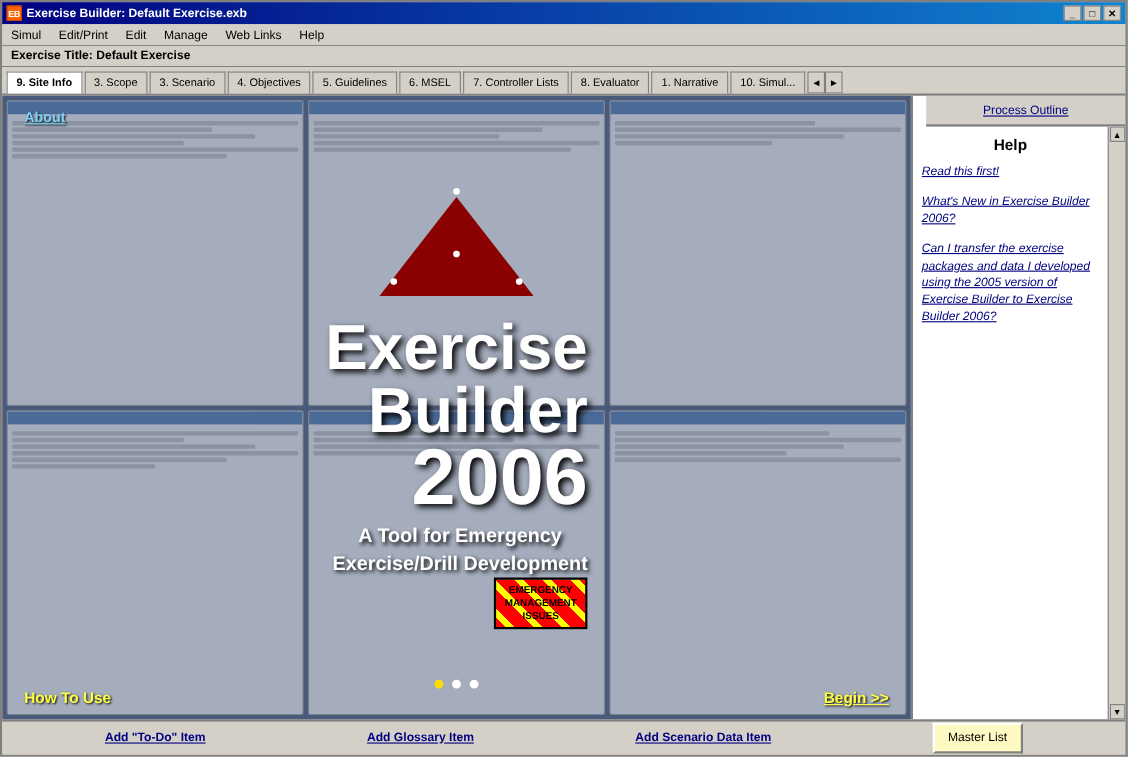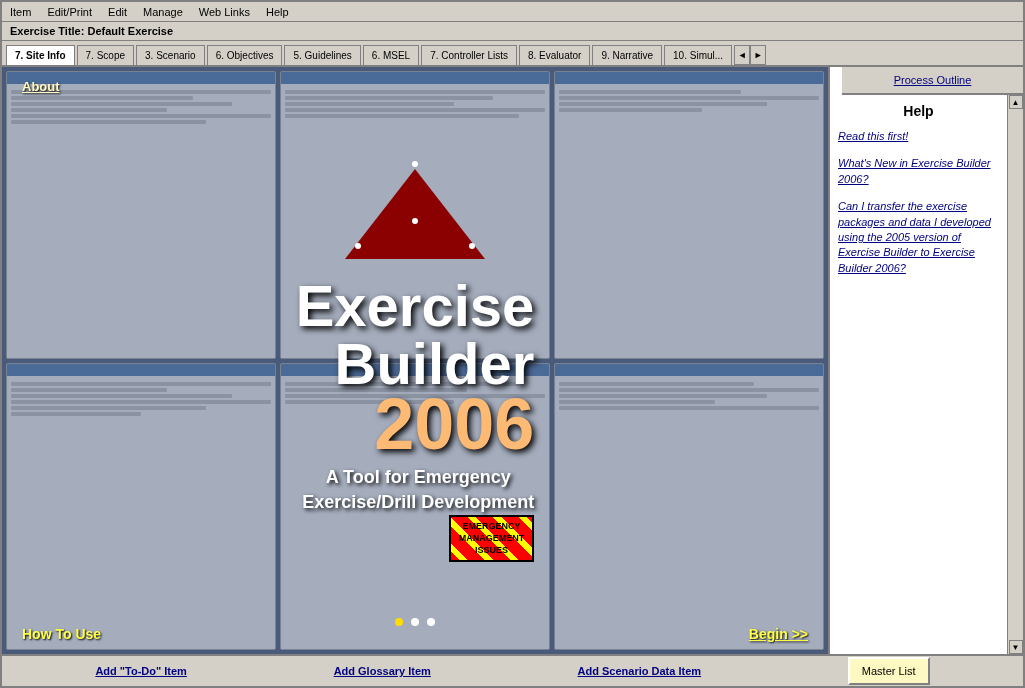--- a/index.html
+++ b/index.html
@@ -200,21 +200,21 @@
       display: flex;
       flex-direction: column;
       align-items: center;
       justify-content: center;
     }
 
     .about-link {
       position: absolute;
       top: 12px;
       left: 20px;
-      color: #fef9c3;
+      color: #7dd3fc;
       font-size: 13px;
       font-weight: bold;
       text-decoration: underline;
       cursor: pointer;
       text-shadow: 1px 1px 2px #000;
     }
 
     .logo-area {
       display: flex;
       flex-direction: column;
@@ -235,21 +235,21 @@
     .builder-text {
       color: white;
       font-size: 58px;
       font-weight: bold;
       text-shadow: 3px 3px 6px #000;
       line-height: 1;
       font-family: Arial Black, Arial, sans-serif;
     }
 
     .year-text {
-      color: #fdba74;
+      color: #ffffff;
       font-size: 72px;
       font-weight: bold;
       text-shadow: 3px 3px 6px #000;
       line-height: 1;
       font-family: Arial Black, Arial, sans-serif;
       margin: -5px 0;
     }
 
     .subtitle-text {
       color: white;
@@ -456,45 +456,56 @@
 
     .nav-dot.active {
       background: #ffdd00;
     }
   </style>
 </head>
 <body>
 
 <div class="window">
 
+  <div class="title-bar">
+    <div class="title-bar-left">
+      <div class="title-icon">EB</div>
+      <span>Exercise Builder: Default Exercise.exb</span>
+    </div>
+    <div class="title-bar-controls">
+      <div class="title-btn">_</div>
+      <div class="title-btn">□</div>
+      <div class="title-btn">✕</div>
+    </div>
+  </div>
 
   <div class="menu-bar">
-    <span class="menu-item">Item</span>
+    <span class="menu-item">Simul</span>
     <span class="menu-item">Edit/Print</span>
     <span class="menu-item">Edit</span>
     <span class="menu-item">Manage</span>
     <span class="menu-item">Web Links</span>
     <span class="menu-item">Help</span>
   </div>
 
   <div class="exercise-title-bar">
     <span>Exercise Title:</span>
     <span>Default Exercise</span>
   </div>
 
   <div class="tabs-bar">
-    <div class="tab active">7. Site Info</div>
-    <div class="tab">7. Scope</div>
+    <div class="tab active">9. Site Info</div>
+    <div class="tab">3. Scope</div>
     <div class="tab">3. Scenario</div>
-    <div class="tab">6. Objectives</div>
+    <div class="tab">4. Objectives</div>
     <div class="tab">5. Guidelines</div>
     <div class="tab">6. MSEL</div>
     <div class="tab">7. Controller Lists</div>
     <div class="tab">8. Evaluator</div>
-    <div class="tab">9. Narrative</div>
+    <div class="tab">1. Narrative</div>
     <div class="tab">10. Simul...</div>
     <div class="tab-scroll-btn">◄</div>
     <div class="tab-scroll-btn">►</div>
   </div>
 
   <div class="main-content">
 
     <div class="content-area">
 
       <div class="bg-tiles">

